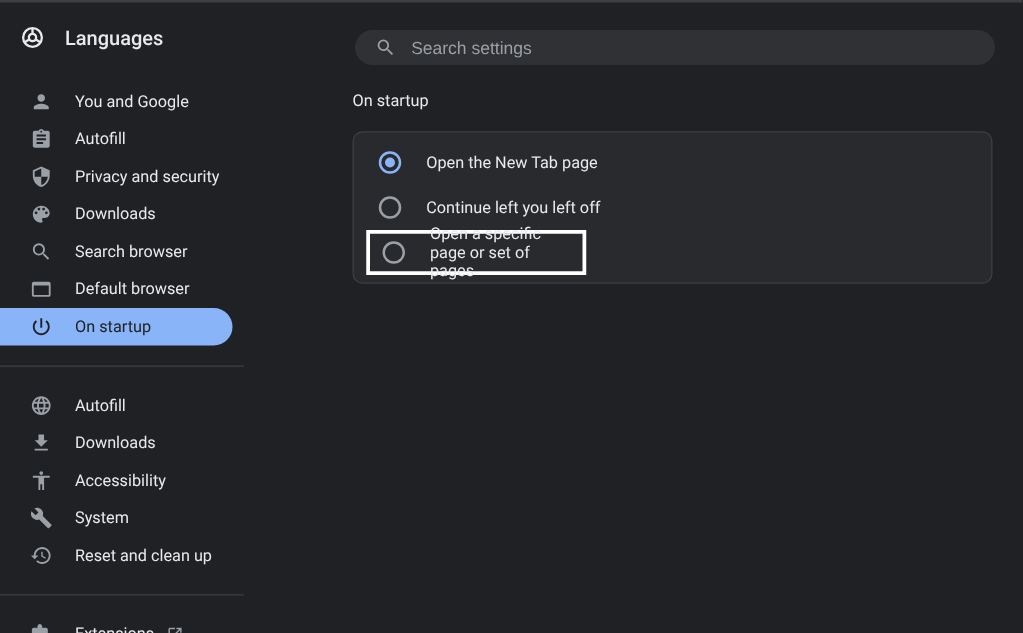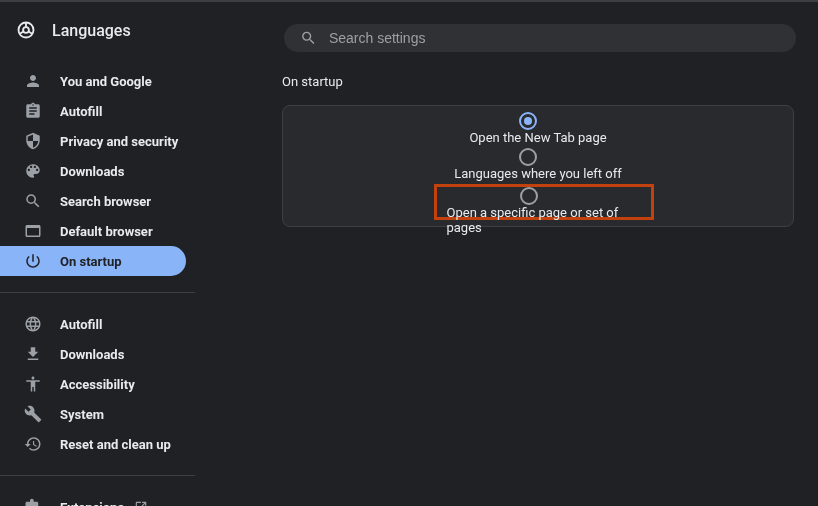--- a/index.html
+++ b/index.html
@@ -69,21 +69,21 @@
     width: 230px;
     overflow-y: auto;
   }
   .nav-group { padding: 8px 0; }
   .nav-item {
     height: 30px;
     display: flex;
     align-items: center;
     padding-left: 24px;
     font-size: 13px;
-    font-weight: 700;
+    font-weight: 400;
     color: #e8eaed;
     cursor: pointer;
     border-top-right-radius: 16px;
     border-bottom-right-radius: 16px;
     margin-right: 44px;
   }
   .nav-item.active {
     background: #8ab4f8;
     color: #202124;
   }
@@ -127,21 +127,20 @@
     padding: 6px 0;
     border: 1px solid #3c4043;
   }
   .radio-row {
     display: flex;
     align-items: center;
     height: 36px;
     padding: 0 20px;
     cursor: pointer;
     font-size: 13px;
-    flex-direction: column;
   }
   .radio {
     width: 18px;
     height: 18px;
     border-radius: 50%;
     border: 2px solid #9aa0a6;
     margin-right: 20px;
     display: flex;
     align-items: center;
     justify-content: center;
@@ -149,23 +148,23 @@
   }
   .radio.checked { border-color: #8ab4f8; }
   .radio.checked::after {
     content: "";
     width: 8px;
     height: 8px;
     border-radius: 50%;
     background: #8ab4f8;
   }
   .highlight {
-    border: 3px solid #c2410c;
+    border: 3px solid #ffffff;
     margin: 0 -1px;
-    width: 220px;
+    width: 176px;
     margin-left: 10px;
     padding-left: 10px;
   }
   .radio-row.hl-wrap { padding: 0; }
 </style>
 </head>
 <body>
 
 <div class="top-border"></div>
 
@@ -312,21 +311,21 @@
 
   <main class="main">
     <div class="section-title">On startup</div>
     <div class="panel">
       <div class="radio-row">
         <span class="radio checked"></span>
         <span>Open the New Tab page</span>
       </div>
       <div class="radio-row">
         <span class="radio"></span>
-        <span>Languages where you left off</span>
+        <span>Continue left you left off</span>
       </div>
       <div class="radio-row hl-wrap">
         <div class="highlight radio-row">
           <span class="radio"></span>
           <span>Open a specific page or set of pages</span>
         </div>
       </div>
     </div>
   </main>
 </div>

